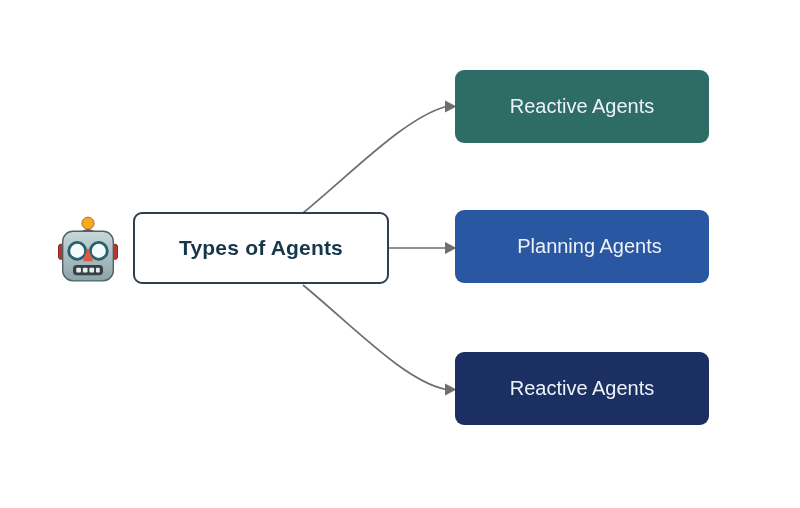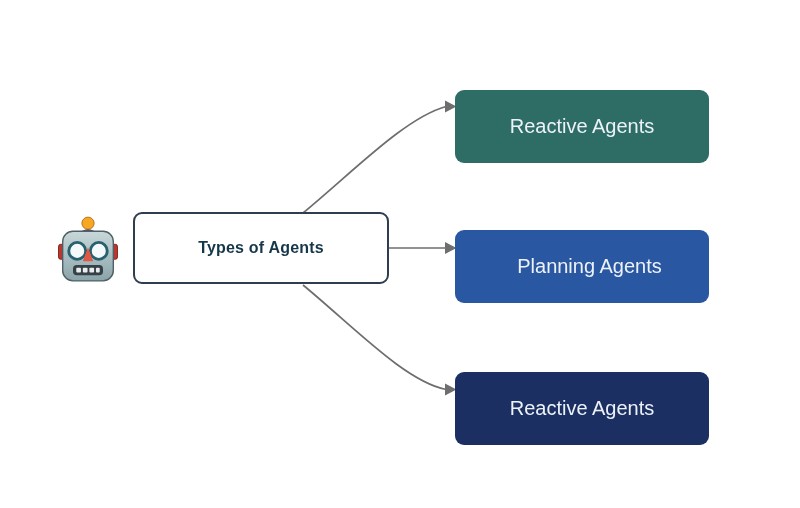--- a/index.html
+++ b/index.html
@@ -23,29 +23,28 @@
     justify-content: center;
     border-radius: 9px;
     box-sizing: border-box;
   }
   .node-root {
     left: 133px; top: 212px;
     width: 256px; height: 72px;
     background: #ffffff;
     border: 2px solid #2e3e4e;
     font-weight: bold;
-    font-size: 16px;
+    font-size: 21px;
     letter-spacing: 0.2px;
   }
   .node-leaf {
     left: 455px;
     width: 254px; height: 73px;
     font-size: 20px;
     font-weight: 400;
-    margin-top: 20px;
   }
   .node-reactive { top: 70px; }
   .node-planning { top: 210px; }
   .node-learning { top: 352px; }
   .robot {
     position: absolute;
     left: 58px; top: 214px;
     width: 60px; height: 70px;
   }
 </style>

